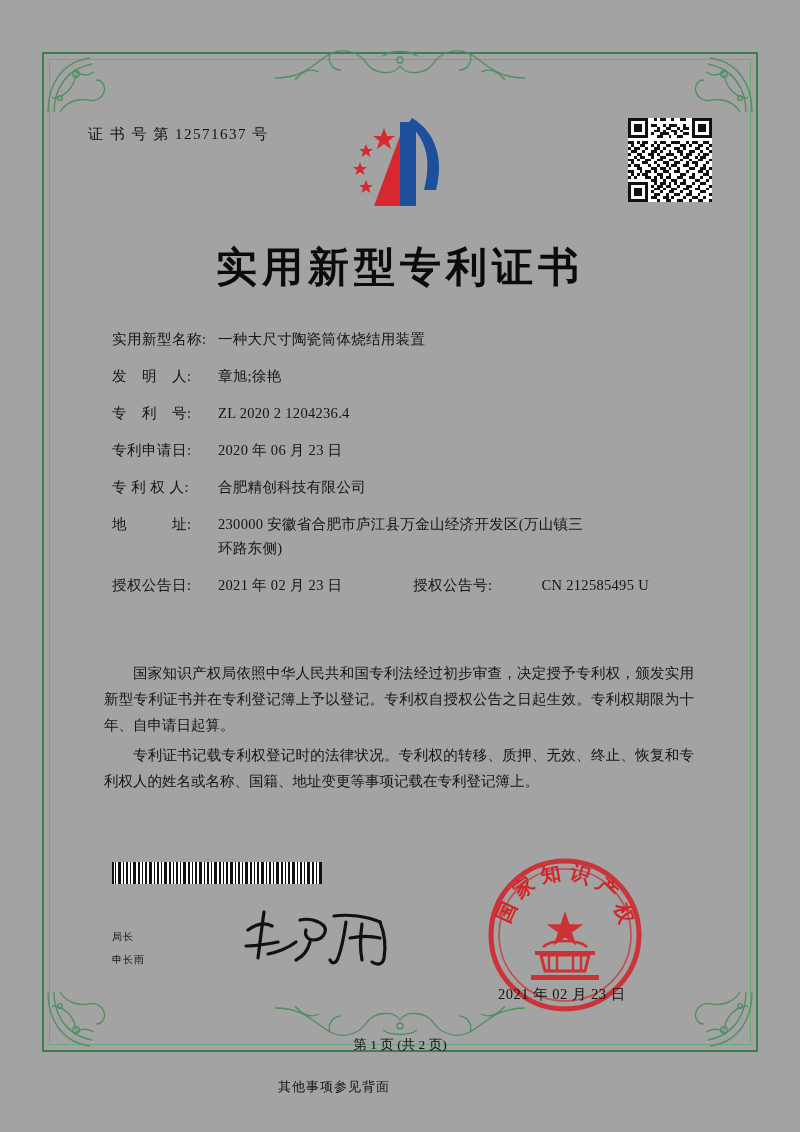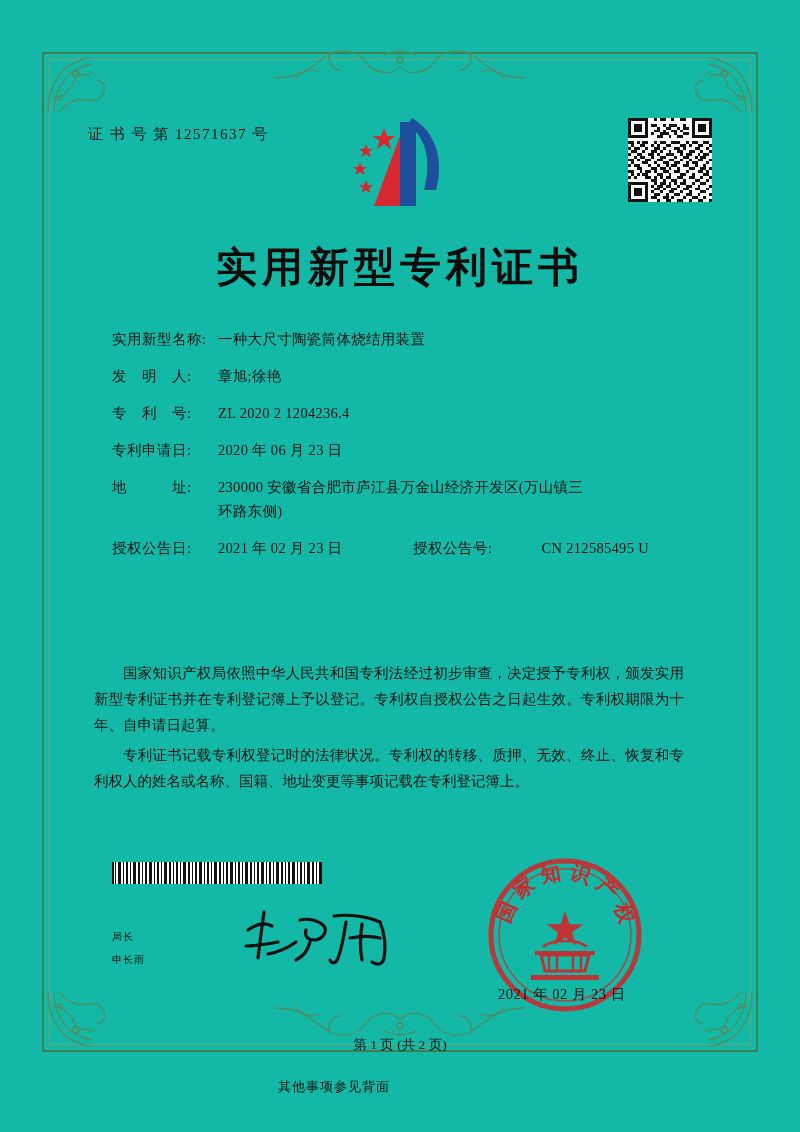--- a/index.html
+++ b/index.html
@@ -14,21 +14,21 @@
     color: #1a1a1a;
     position: relative;
     overflow: hidden;
   }
 
   
   .page {
     position: absolute;
     left: 0; top: 0;
     width: 800px; height: 1132px;
-    background: #14b8a6;
+    background: #a3a3a3;
   }
 
   .border-outer {
     position: absolute;
     left: 42px; top: 52px;
     width: 716px; height: 1000px;
     border: 2px solid #3f7f4f;
     box-sizing: border-box;
   }
   .border-inner {
@@ -151,21 +151,21 @@
   }
   .inline-value2 {
     flex: 1 1 auto;
     letter-spacing: .3px;
     text-align: center;
   }
 
   
   .body-text {
     position: absolute;
-    left: 94px; top: 660px;
+    left: 104px; top: 660px;
     width: 590px;
     font-size: 14.5px;
     line-height: 26px;
     text-align: justify;
     color: #141414;
   }
   .body-text p {
     margin: 0 0 4px 0;
     text-indent: 2em;
   }
@@ -551,20 +551,24 @@
     <div class="field-row">
       <div class="field-label">专　利　号:</div>
       <div class="field-value">ZL 2020 2 1204236.4</div>
     </div>
 
     <div class="field-row">
       <div class="field-label">专利申请日:</div>
       <div class="field-value">2020 年 06 月 23 日</div>
     </div>
 
+    <div class="field-row">
+      <div class="field-label">专 利 权 人:</div>
+      <div class="field-value">合肥精创科技有限公司</div>
+    </div>
 
     <div class="field-row">
       <div class="field-label">地　　　址:</div>
       <div class="field-value">
         <span>230000  安徽省合肥市庐江县万金山经济开发区(万山镇三</span>
         <span class="line2">环路东侧)</span>
       </div>
     </div>
 
     <div class="row-inline">

